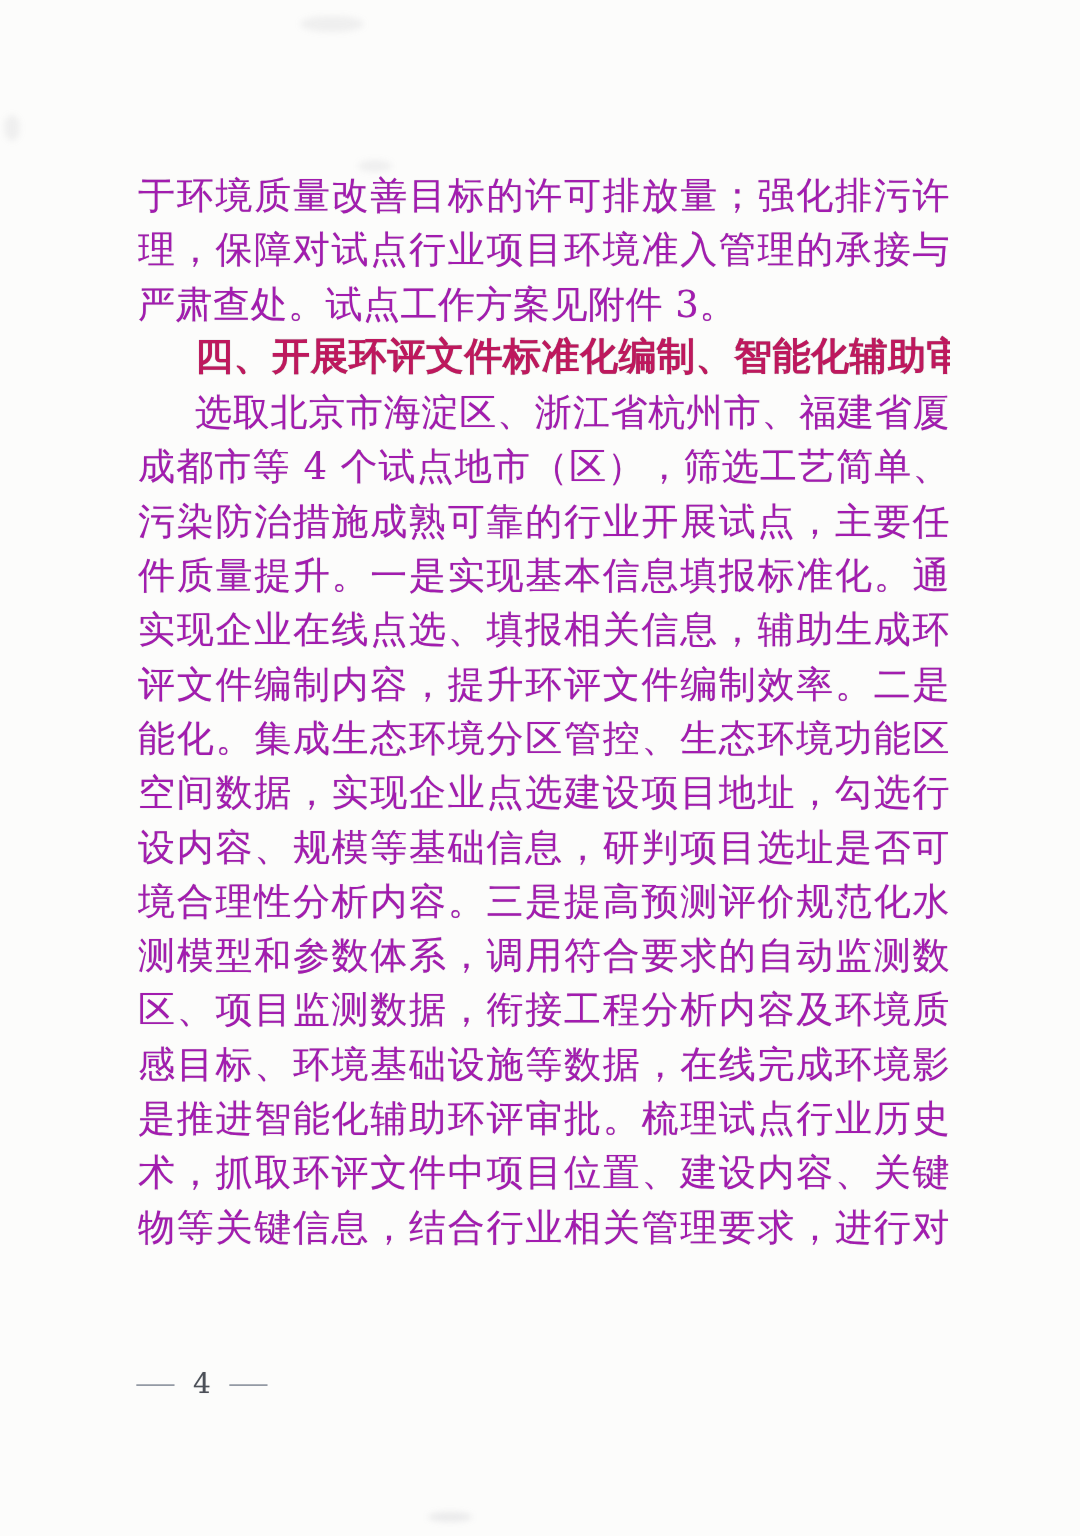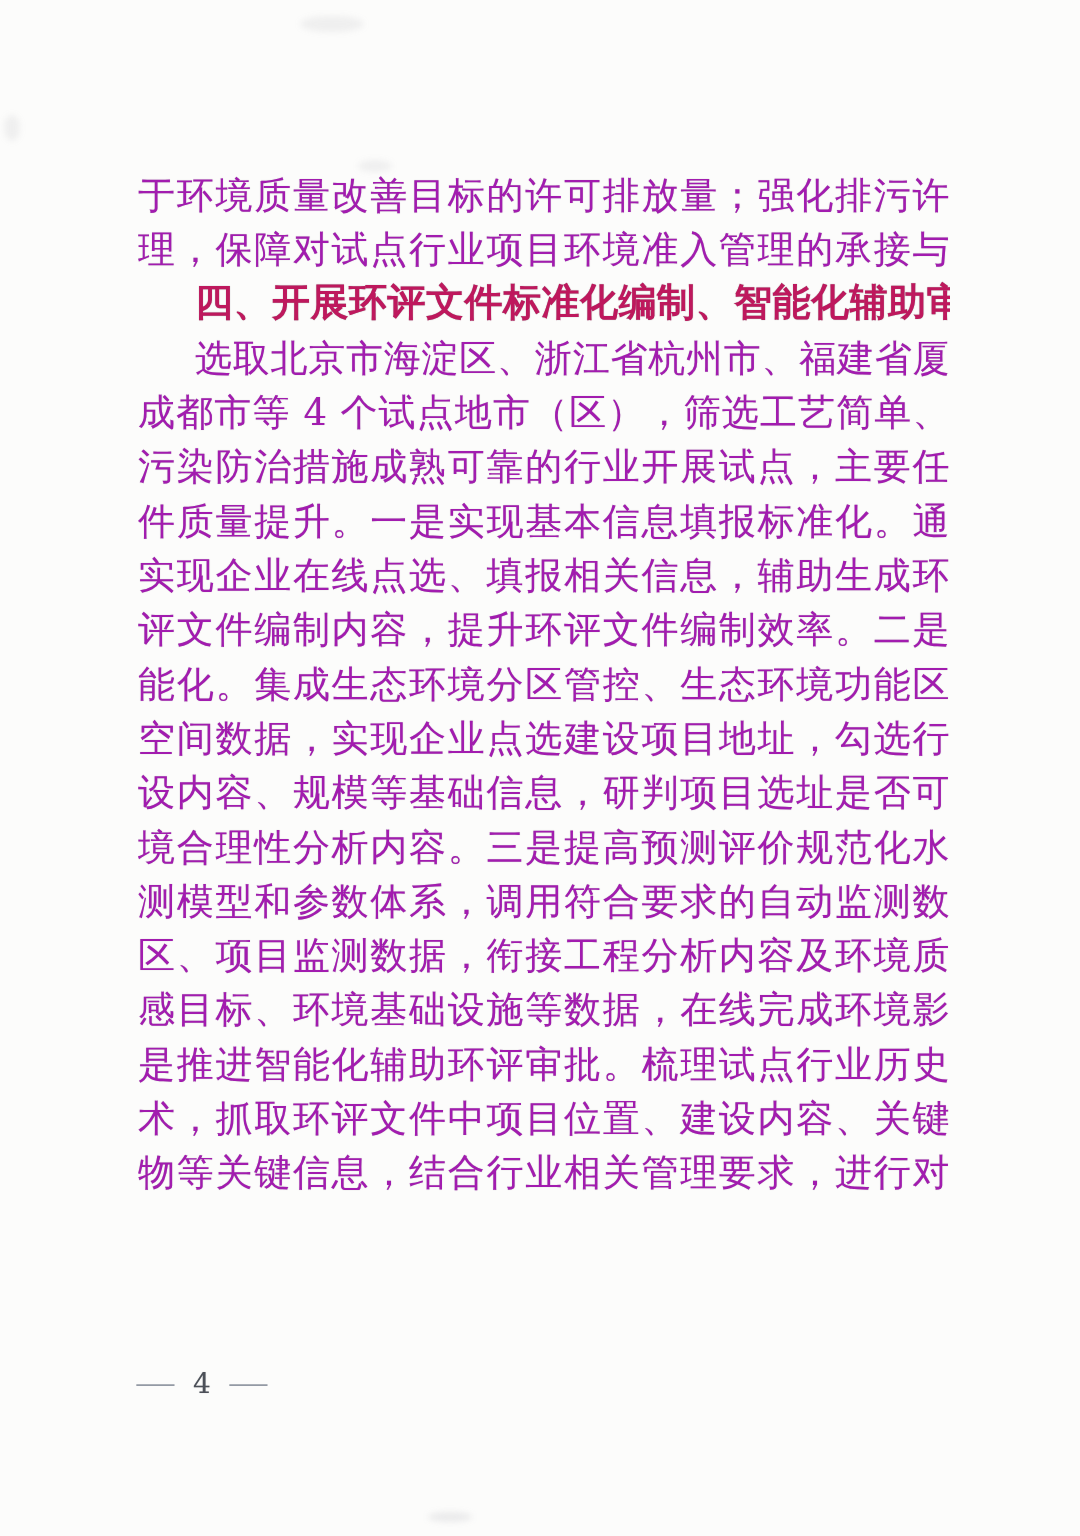--- a/index.html
+++ b/index.html
@@ -91,20 +91,21 @@
 <div class="page">
 
   <div class="smudge s1"></div>
   <div class="smudge s2"></div>
   <div class="smudge s3"></div>
   <div class="smudge s4"></div>
 
   <div class="textblock">
     <div class="line fill">于环境质量改善目标的许可排放量；强化排污许可提前服务管</div>
     <div class="line fill">理，保障对试点行业项目环境准入管理的承接与补位；探索加强</div>
+    <div class="line">严肃查处。试点工作方案见附件 3。</div>
 
     <div class="line heading indent">四、开展环评文件标准化编制、智能化辅助审批试点</div>
 
     <div class="line fill indent">选取北京市海淀区、浙江省杭州市、福建省厦门市、四川省</div>
     <div class="line fill">成都市等 4 个试点地市（区），筛选工艺简单、环境影响较轻、</div>
     <div class="line fill">污染防治措施成熟可靠的行业开展试点，主要任务是推进环评文</div>
     <div class="line fill">件质量提升。一是实现基本信息填报标准化。通过信息化手段，</div>
     <div class="line fill">实现企业在线点选、填报相关信息，辅助生成环评文件，精简环</div>
     <div class="line fill">评文件编制内容，提升环评文件编制效率。二是推动选址论证智</div>
     <div class="line fill">能化。集成生态环境分区管控、生态环境功能区划、要素管理等</div>

